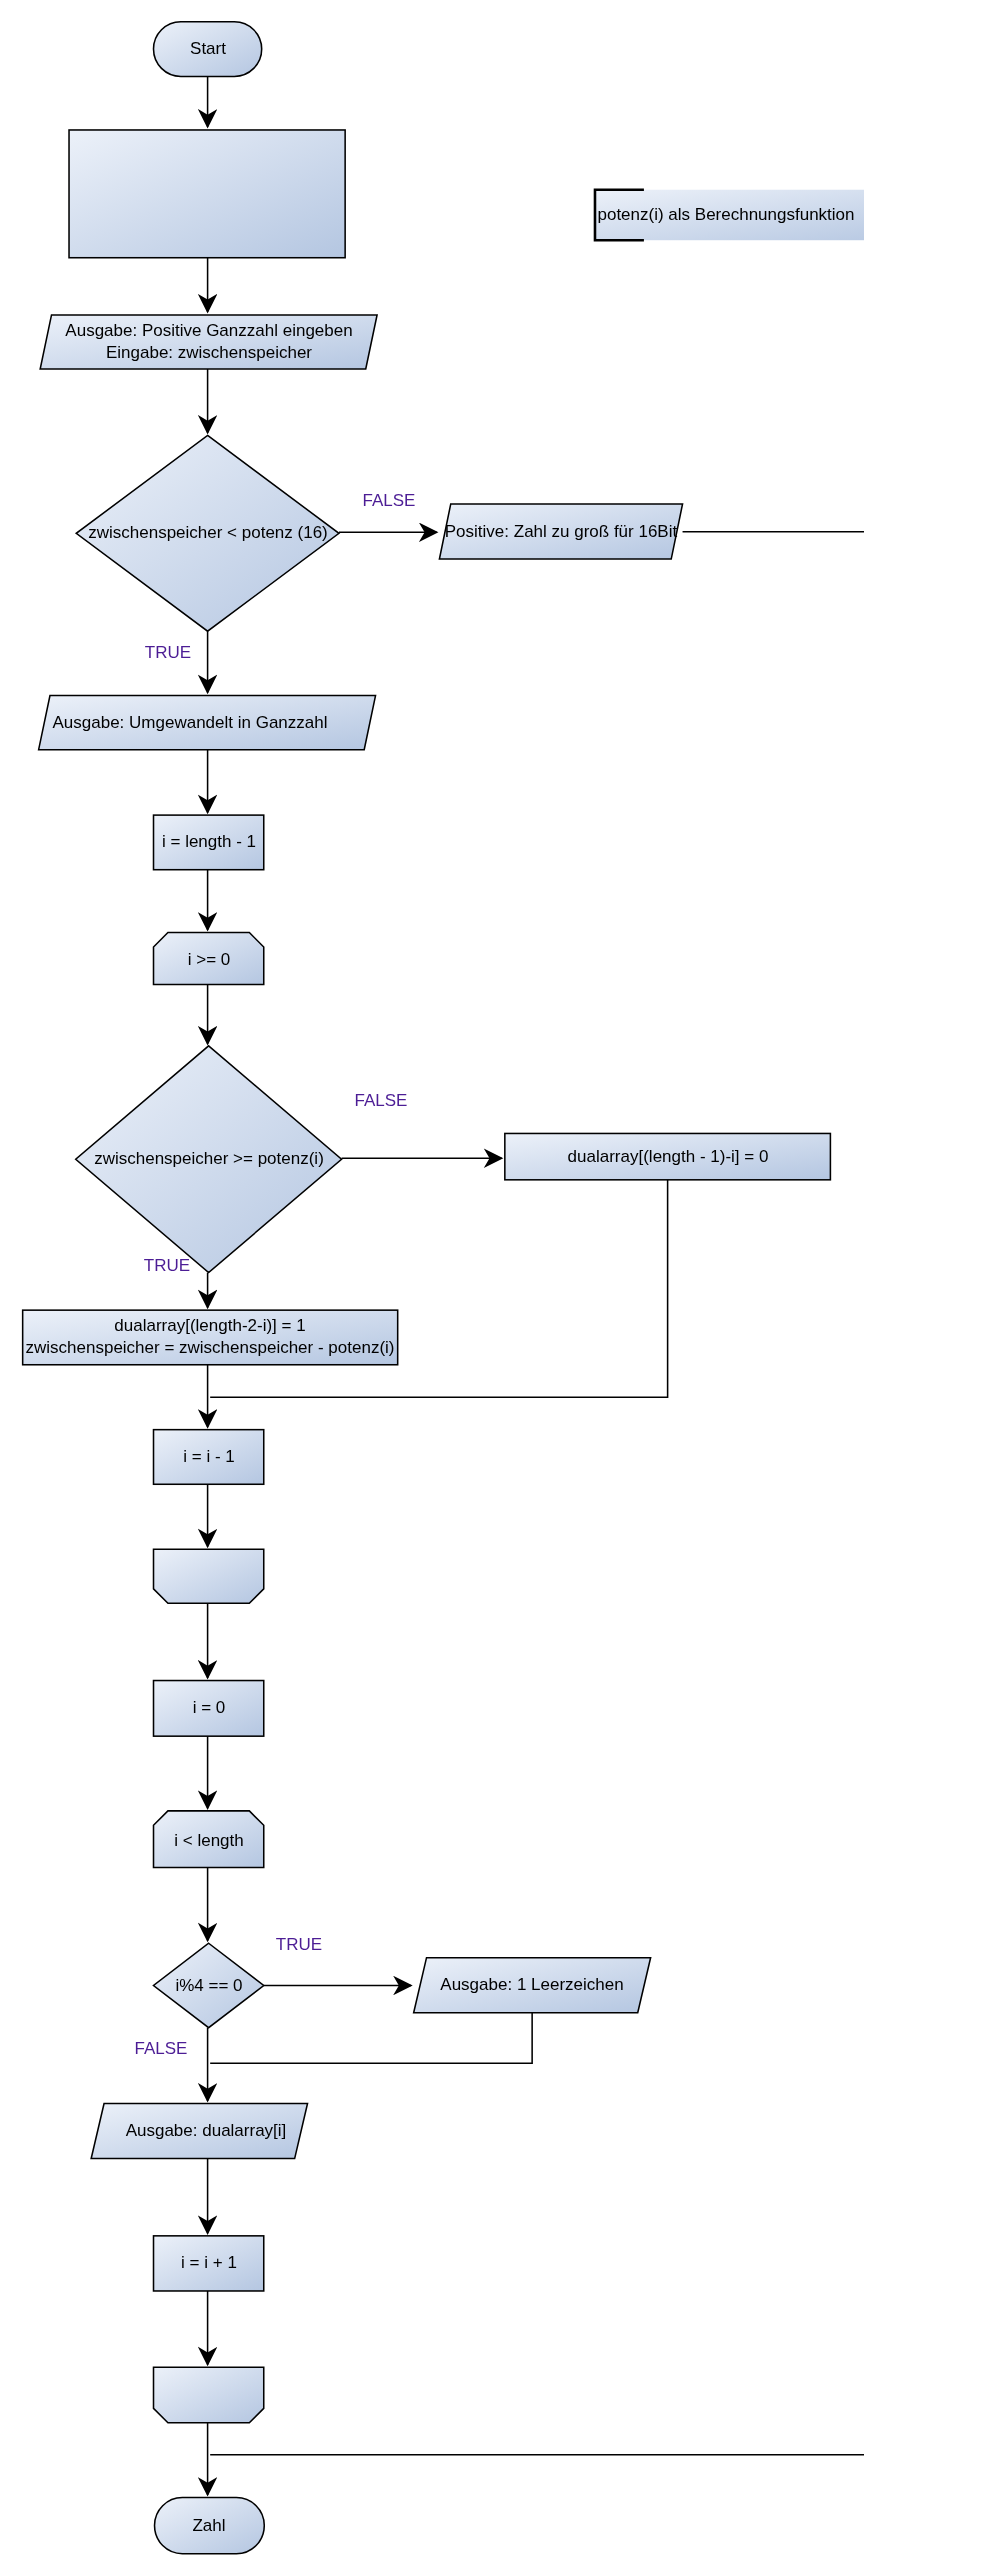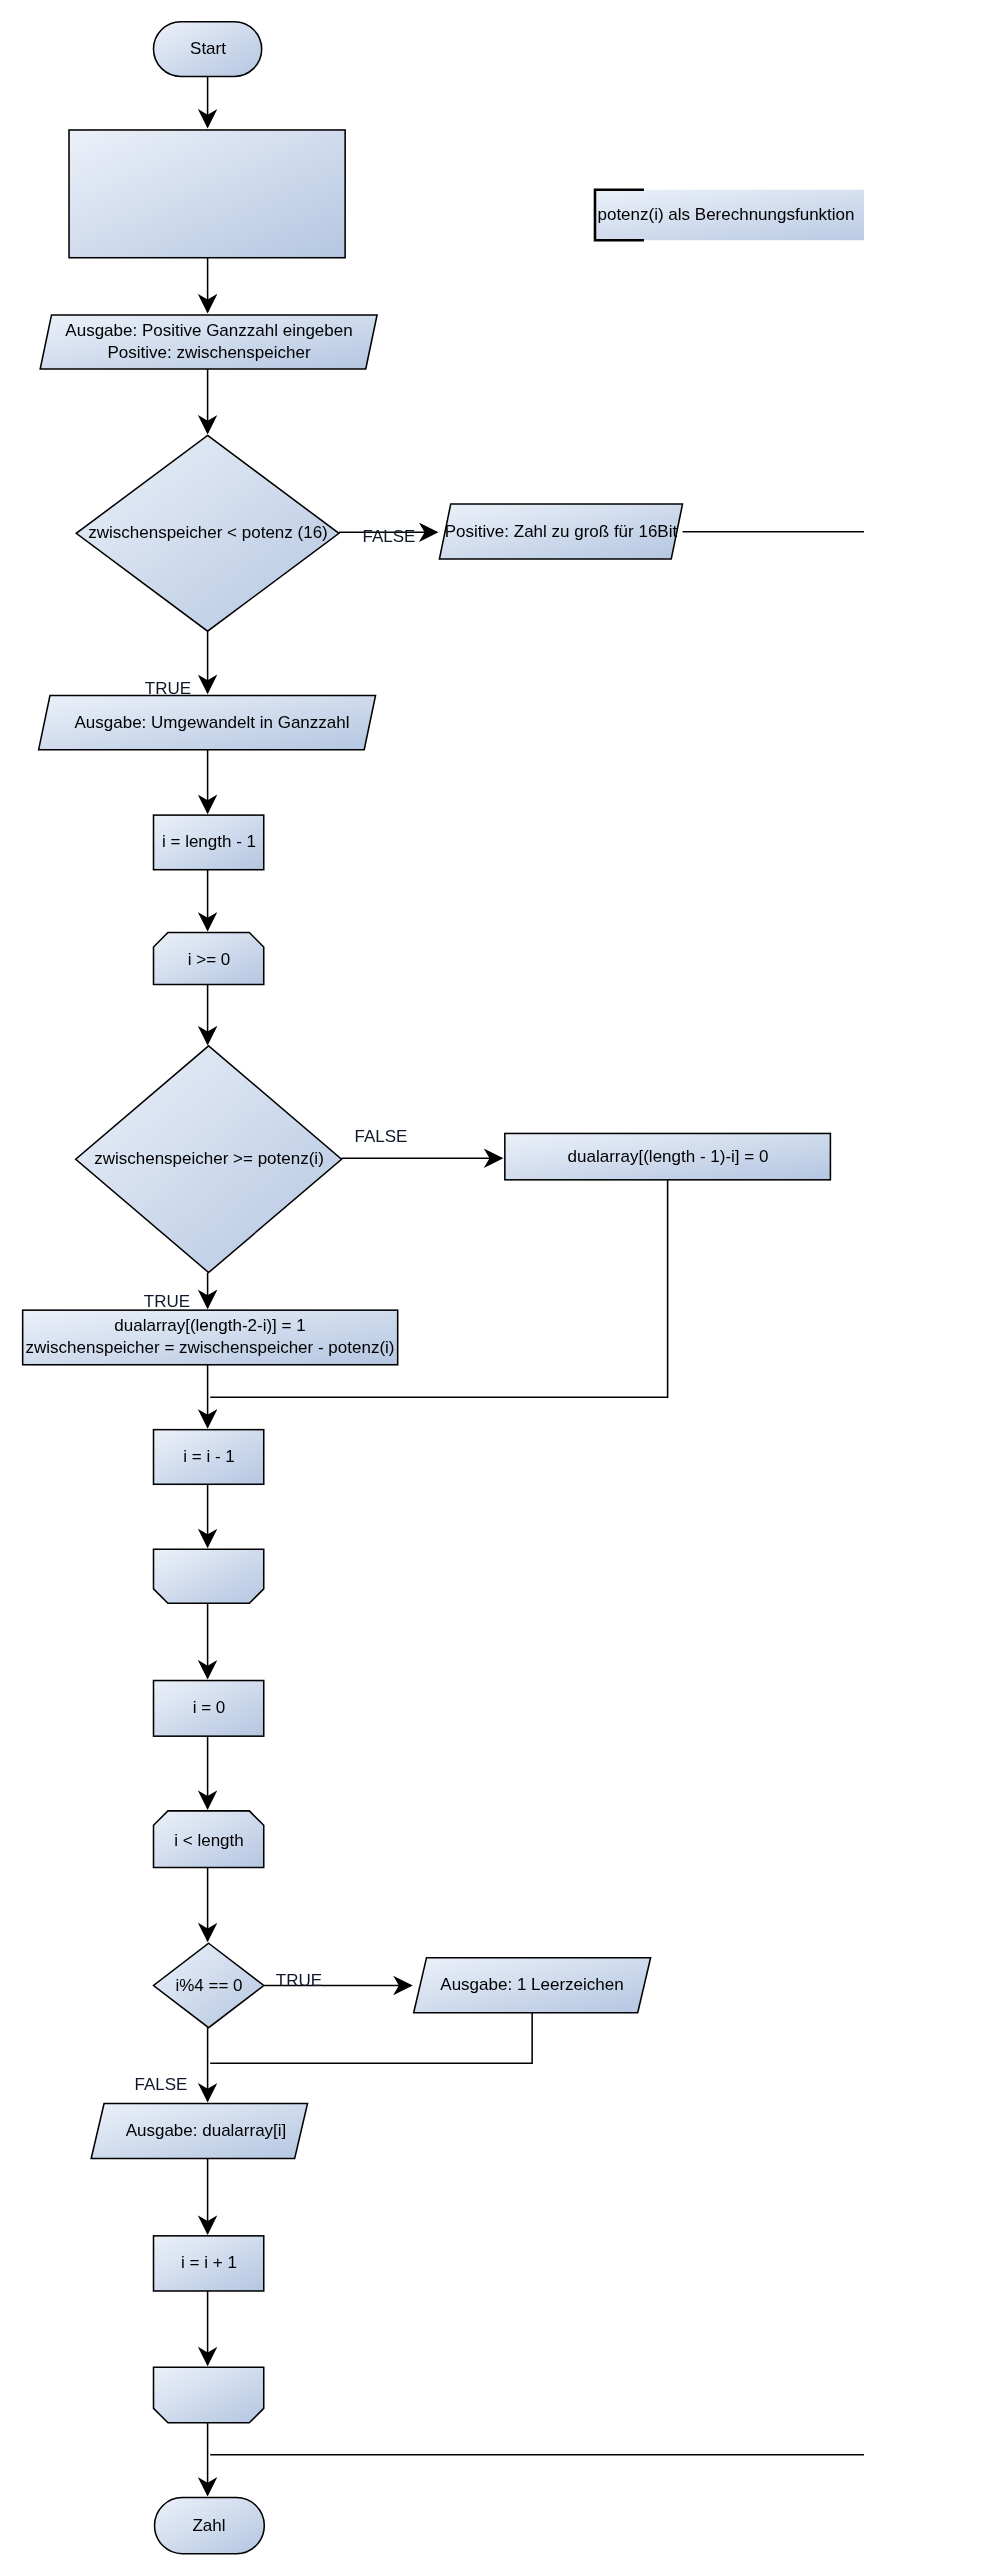--- a/index.html
+++ b/index.html
@@ -1,21 +1,21 @@
 <!DOCTYPE html>
 <html style="font-size:8.2px"><head>
 <meta charset="utf-8">
 <style>
   html,body{margin:0;padding:0;background:#ffffff;}
   #canvas{position:relative;width:864px;height:2576px;background:#ffffff;overflow:hidden;
           font-family:"Liberation Sans", sans-serif;color:#000;}
   #diagram-svg{position:absolute;left:0;top:0;}
   .lbl{position:absolute;transform:translate(-50%,-50%);font-size:17px;line-height:22px;
        white-space:nowrap;text-align:center;color:#000;}
-  .edge-lbl{position:absolute;transform:translate(-50%,-50%);font-size:17px;white-space:nowrap;color:#0f172a;margin-top:36px;}
+  .edge-lbl{position:absolute;transform:translate(-50%,-50%);font-size:17px;white-space:nowrap;color:#4c1d95;}
 </style>
 </head>
 <body>
 
 <div id="canvas">
 
 <svg id="diagram-svg" width="1004" height="2576" viewBox="0 0 1949 5000">
   <defs>
     <linearGradient id="shapeGrad" x1="0" y1="0" x2="1" y2="1">
       <stop offset="0" stop-color="#ecf1f9"></stop>
@@ -79,29 +79,29 @@
   </g>
 </svg>
 
 <div class="lbl" style="left:208px;top:49px">Start</div>
 
 
 <div class="lbl" style="left:726px;top:215px">potenz(i) als Berechnungsfunktion</div>
 
 <div class="lbl" style="left:209px;top:342px">
   <div>Ausgabe: Positive Ganzzahl eingeben</div>
-  <div>Positive: zwischenspeicher</div>
+  <div>Eingabe: zwischenspeicher</div>
 </div>
 
 <div class="lbl" style="left:208px;top:533px">zwischenspeicher &lt; potenz (16)</div>
 <div class="edge-lbl" style="left:389px;top:501px">FALSE</div>
 <div class="lbl" style="left:561px;top:532px">Positive: Zahl zu groß für 16Bit</div>
 <div class="edge-lbl" style="left:168px;top:653px">TRUE</div>
 
-<div class="lbl" style="left:212px;top:723px">Ausgabe: Umgewandelt in Ganzzahl</div>
+<div class="lbl" style="left:190px;top:723px">Ausgabe: Umgewandelt in Ganzzahl</div>
 <div class="lbl" style="left:209px;top:842px">i = length - 1</div>
 <div class="lbl" style="left:209px;top:960px">i &gt;= 0</div>
 
 <div class="lbl" style="left:209px;top:1159px">zwischenspeicher &gt;= potenz(i)</div>
 <div class="edge-lbl" style="left:381px;top:1101px">FALSE</div>
 <div class="lbl" style="left:668px;top:1157px">dualarray[(length - 1)-i] = 0</div>
 <div class="edge-lbl" style="left:167px;top:1266px">TRUE</div>
 
 <div class="lbl" style="left:210px;top:1337px">
   <div>dualarray[(length-2-i)] = 1</div>

